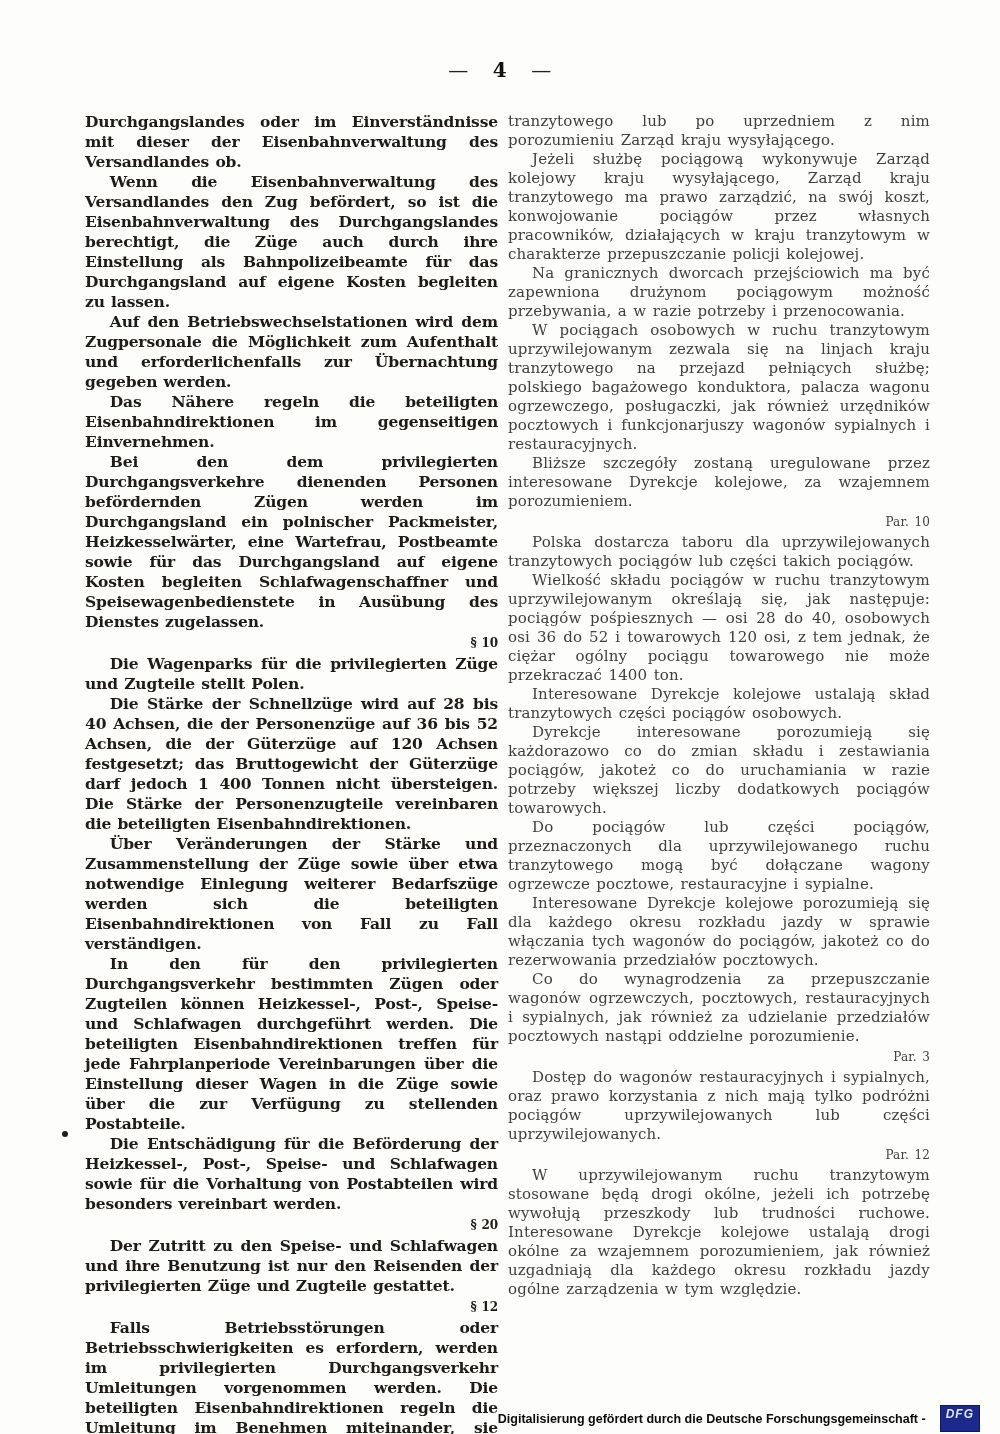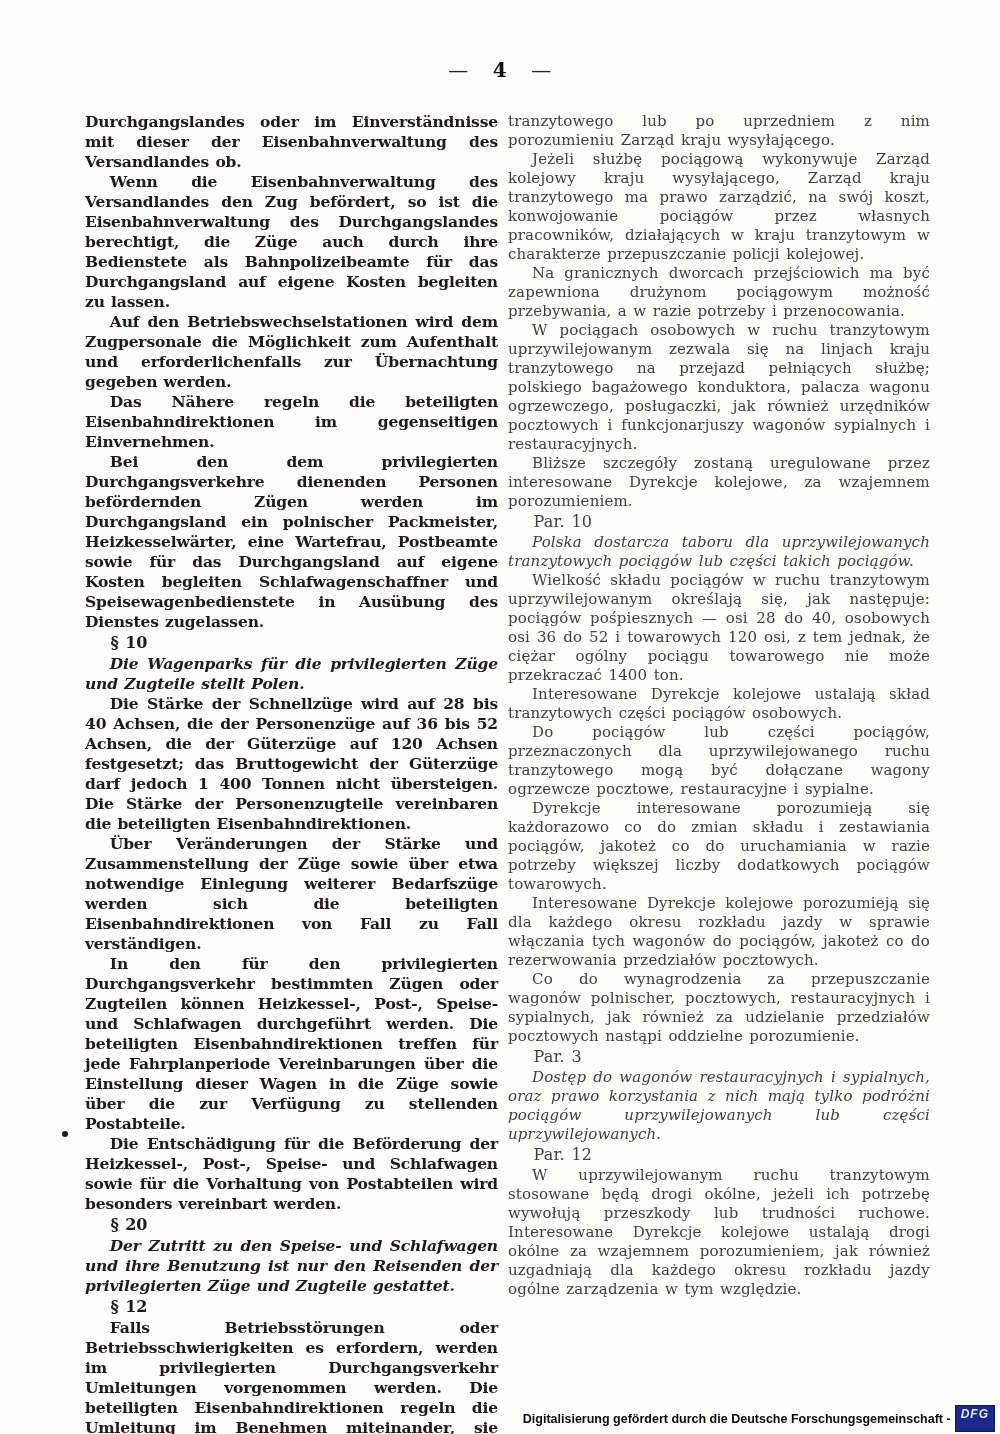--- a/index.html
+++ b/index.html
@@ -49,47 +49,47 @@
     font-size: 15px;
     line-height: 19px;
     color: #404040;
     letter-spacing: 0.15px;
     word-spacing: 1.5px;
   }
   .col p { margin: 0; text-indent: 1.6em; }
   .col p.flush { text-indent: 0; }
   .heading {
     margin: 0;
-    text-align: left;
+    text-align: right;
     text-indent: 0;
-    font-size: 16px;
+    font-size: 12px;
     line-height: 22px;
   }
-  .mt2  { margin-top: 2px; font-style: italic; }
+  .mt2  { margin-top: 2px; }
   .mt4  { margin-top: 4px; }
   .mt8  { margin-top: 8px; }
   .mt10 { margin-top: 10px; }
   .mt14 { margin-top: 14px; }
   .mt16 { margin-top: 16px; }
   .mt20 { margin-top: 20px; }
   
   .ink-speck {
     position: absolute;
     left: 62px; top: 1131px;
     width: 6px; height: 6px;
     border-radius: 50%;
     background: #211e1a;
   }
   
   .footer {
     position: absolute;
-    top: 1405px; right: 5px;
+    top: 1405px; right: 20px;
     display: flex;
     align-items: center;
-    gap: 4px;
+    gap: 14px;
     font-family: "Liberation Sans", sans-serif;
     font-size: 12.5px;
     font-weight: 700;
     color: #0b0b0d;
   }
   .dfg-logo {
     display: inline-block;
     background: #1b2a8a;
     color: #dfe5f5;
     font-family: "Liberation Sans", sans-serif;
@@ -106,21 +106,21 @@
 <body>
 
 <div class="page">
 
   <div class="page-header">
     <span class="dash">—</span><span>4</span><span class="dash">—</span>
   </div>
 
   <div class="col col-left">
     <p class="flush">Durchgangslandes oder im Einverständnisse mit dieser der Eisenbahnverwaltung des Versandlandes ob.</p>
-    <p>Wenn die Eisenbahnverwaltung des Versandlandes den Zug befördert, so ist die Eisenbahnverwaltung des Durchgangslandes berechtigt, die Züge auch durch ihre Bedienstete als Bahnpolizeibeamte für das Durchgangsland auf eigene Kosten begleiten zu lassen.</p>
+    <p>Wenn die Eisenbahnverwaltung des Versandlandes den Zug befördert, so ist die Eisenbahnverwaltung des Durchgangslandes berechtigt, die Züge auch durch ihre Einstellung als Bahnpolizeibeamte für das Durchgangsland auf eigene Kosten begleiten zu lassen.</p>
     <p>Auf den Betriebswechselstationen wird dem Zugpersonale die Möglichkeit zum Aufenthalt und erforderlichenfalls zur Übernachtung gegeben werden.</p>
     <p>Das Nähere regeln die beteiligten Eisenbahndirektionen im gegenseitigen Einvernehmen.</p>
     <p class="mt8">Bei den dem privilegierten Durchgangsverkehre dienenden Personen befördernden Zügen werden im Durchgangsland ein polnischer Packmeister, Heizkesselwärter, eine Wartefrau, Postbeamte sowie für das Durchgangsland auf eigene Kosten begleiten Schlafwagenschaffner und Speisewagenbedienstete in Ausübung des Dienstes zugelassen.</p>
     <p class="heading mt10">§ 10</p>
     <p class="mt2">Die Wagenparks für die privilegierten Züge und Zugteile stellt Polen.</p>
     <p>Die Stärke der Schnellzüge wird auf 28 bis 40 Achsen, die der Personenzüge auf 36 bis 52 Achsen, die der Güterzüge auf 120 Achsen festgesetzt; das Bruttogewicht der Güterzüge darf jedoch 1 400 Tonnen nicht übersteigen. Die Stärke der Personenzugteile vereinbaren die beteiligten Eisenbahndirektionen.</p>
     <p>Über Veränderungen der Stärke und Zusammenstellung der Züge sowie über etwa notwendige Einlegung weiterer Bedarfszüge werden sich die beteiligten Eisenbahndirektionen von Fall zu Fall verständigen.</p>
     <p class="mt8">In den für den privilegierten Durchgangsverkehr bestimmten Zügen oder Zugteilen können Heizkessel-, Post-, Speise- und Schlafwagen durchgeführt werden. Die beteiligten Eisenbahndirektionen treffen für jede Fahrplanperiode Vereinbarungen über die Einstellung dieser Wagen in die Züge sowie über die zur Verfügung zu stellenden Postabteile.</p>
     <p class="mt10">Die Entschädigung für die Beförderung der Heizkessel-, Post-, Speise- und Schlafwagen sowie für die Vorhaltung von Postabteilen wird besonders vereinbart werden.</p>
     <p class="heading mt14">§ 20</p>
@@ -132,24 +132,24 @@
   <div class="col col-right">
     <p class="flush">tranzytowego lub po uprzedniem z nim porozumieniu Zarząd kraju wysyłającego.</p>
     <p>Jeżeli służbę pociągową wykonywuje Zarząd kolejowy kraju wysyłającego, Zarząd kraju tranzytowego ma prawo zarządzić, na swój koszt, konwojowanie pociągów przez własnych pracowników, działających w kraju tranzytowym w charakterze przepuszczanie policji kolejowej.</p>
     <p>Na granicznych dworcach przejściowich ma być zapewniona drużynom pociągowym możność przebywania, a w razie potrzeby i przenocowania.</p>
     <p>W pociągach osobowych w ruchu tranzytowym uprzywilejowanym zezwala się na linjach kraju tranzytowego na przejazd pełniących służbę; polskiego bagażowego konduktora, palacza wagonu ogrzewczego, posługaczki, jak również urzędników pocztowych i funkcjonarjuszy wagonów sypialnych i restauracyjnych.</p>
     <p>Bliższe szczegóły zostaną uregulowane przez interesowane Dyrekcje kolejowe, za wzajemnem porozumieniem.</p>
     <p class="heading mt14">Par. 10</p>
     <p class="mt2">Polska dostarcza taboru dla uprzywilejowanych tranzytowych pociągów lub części takich pociągów.</p>
     <p>Wielkość składu pociągów w ruchu tranzytowym uprzywilejowanym określają się, jak następuje: pociągów pośpiesznych — osi 28 do 40, osobowych osi 36 do 52 i towarowych 120 osi, z tem jednak, że ciężar ogólny pociągu towarowego nie może przekraczać 1400 ton.</p>
     <p>Interesowane Dyrekcje kolejowe ustalają skład tranzytowych części pociągów osobowych.</p>
+    <p>Dyrekcje interesowane porozumieją się każdorazowo co do zmian składu i zestawiania pociągów, jakoteż co do uruchamiania w razie potrzeby większej liczby dodatkowych pociągów towarowych.</p>
     <p>Do pociągów lub części pociągów, przeznaczonych dla uprzywilejowanego ruchu tranzytowego mogą być dołączane wagony ogrzewcze pocztowe, restauracyjne i sypialne.</p>
-    <p>Dyrekcje interesowane porozumieją się każdorazowo co do zmian składu i zestawiania pociągów, jakoteż co do uruchamiania w razie potrzeby większej liczby dodatkowych pociągów towarowych.</p>
     <p>Interesowane Dyrekcje kolejowe porozumieją się dla każdego okresu rozkładu jazdy w sprawie włączania tych wagonów do pociągów, jakoteż co do rezerwowania przedziałów pocztowych.</p>
-    <p>Co do wynagrodzenia za przepuszczanie wagonów polnischer, pocztowych, restauracyjnych i sypialnych, jak również za udzielanie przedziałów pocztowych nastąpi oddzielne porozumienie.</p>
+    <p>Co do wynagrodzenia za przepuszczanie wagonów ogrzewczych, pocztowych, restauracyjnych i sypialnych, jak również za udzielanie przedziałów pocztowych nastąpi oddzielne porozumienie.</p>
     <p class="heading mt16">Par. 3</p>
     <p class="mt2">Dostęp do wagonów restauracyjnych i sypialnych, oraz prawo korzystania z nich mają tylko podróżni pociągów uprzywilejowanych lub części uprzywilejowanych.</p>
     <p class="heading mt8">Par. 12</p>
     <p class="mt4">W uprzywilejowanym ruchu tranzytowym stosowane będą drogi okólne, jeżeli ich potrzebę wywołują przeszkody lub trudności ruchowe. Interesowane Dyrekcje kolejowe ustalają drogi okólne za wzajemnem porozumieniem, jak również uzgadniają dla każdego okresu rozkładu jazdy ogólne zarządzenia w tym względzie.</p>
   </div>
 
   <div class="ink-speck"></div>
 
   <div class="footer">
     <span>Digitalisierung gefördert durch die Deutsche Forschungsgemeinschaft -</span>

